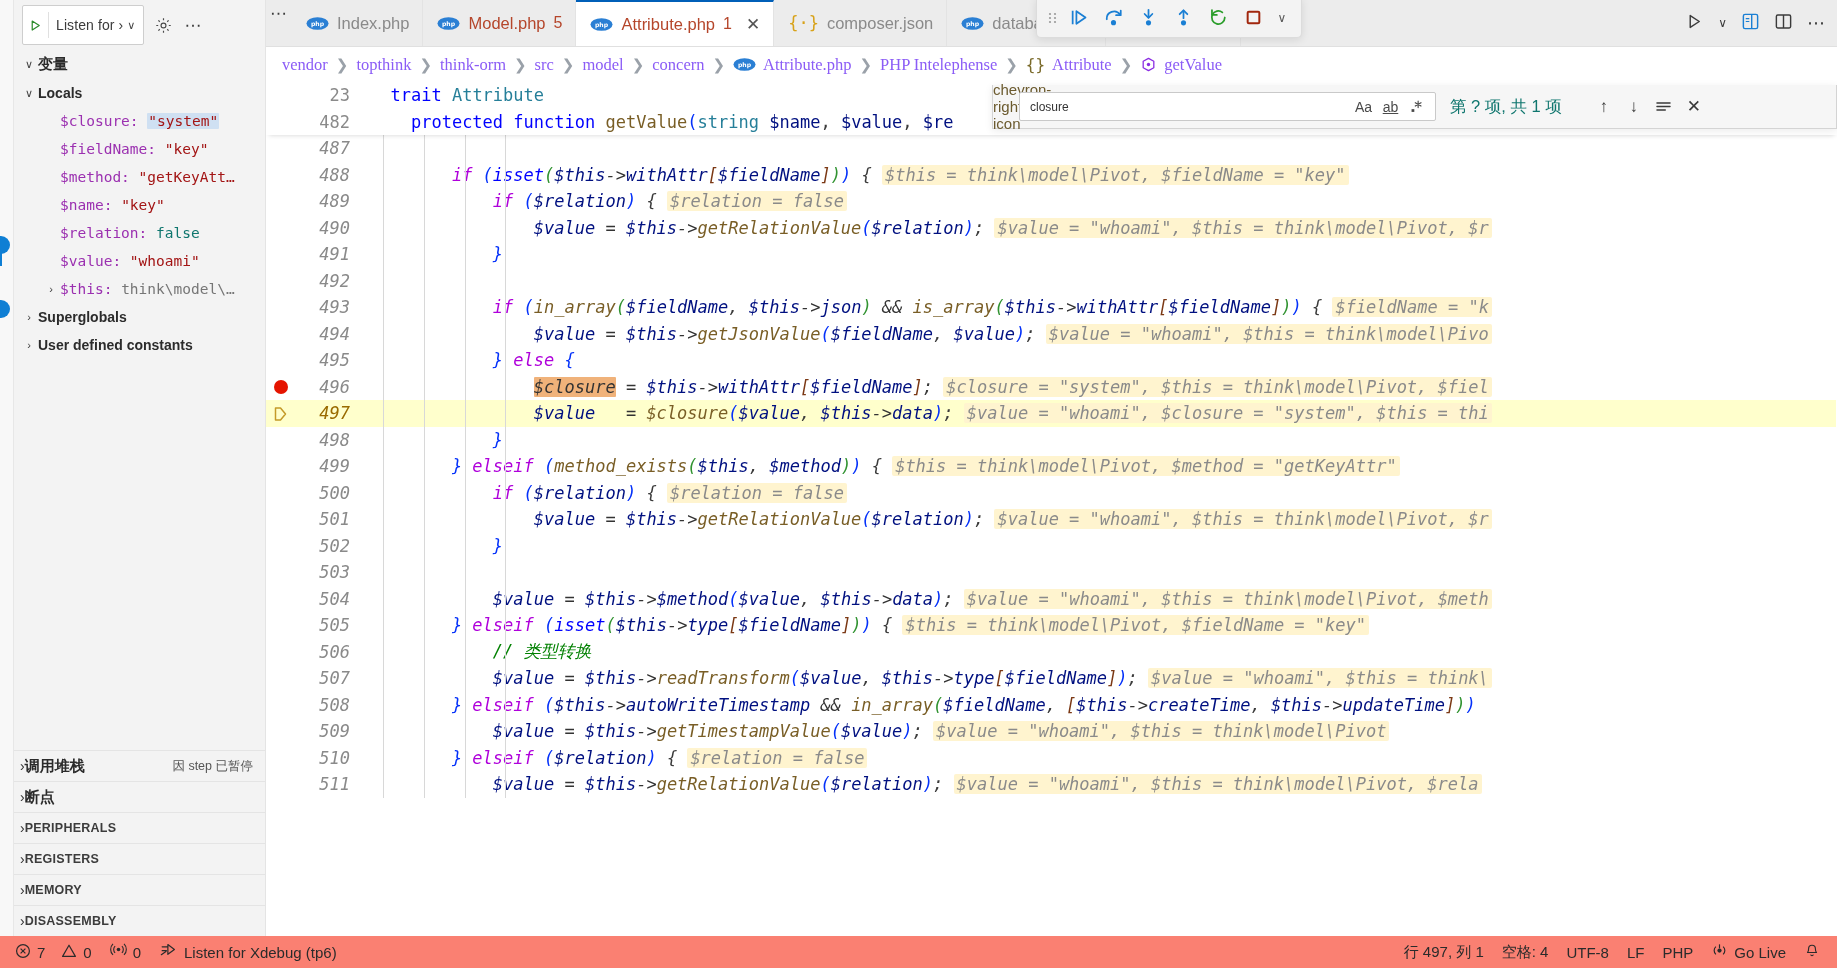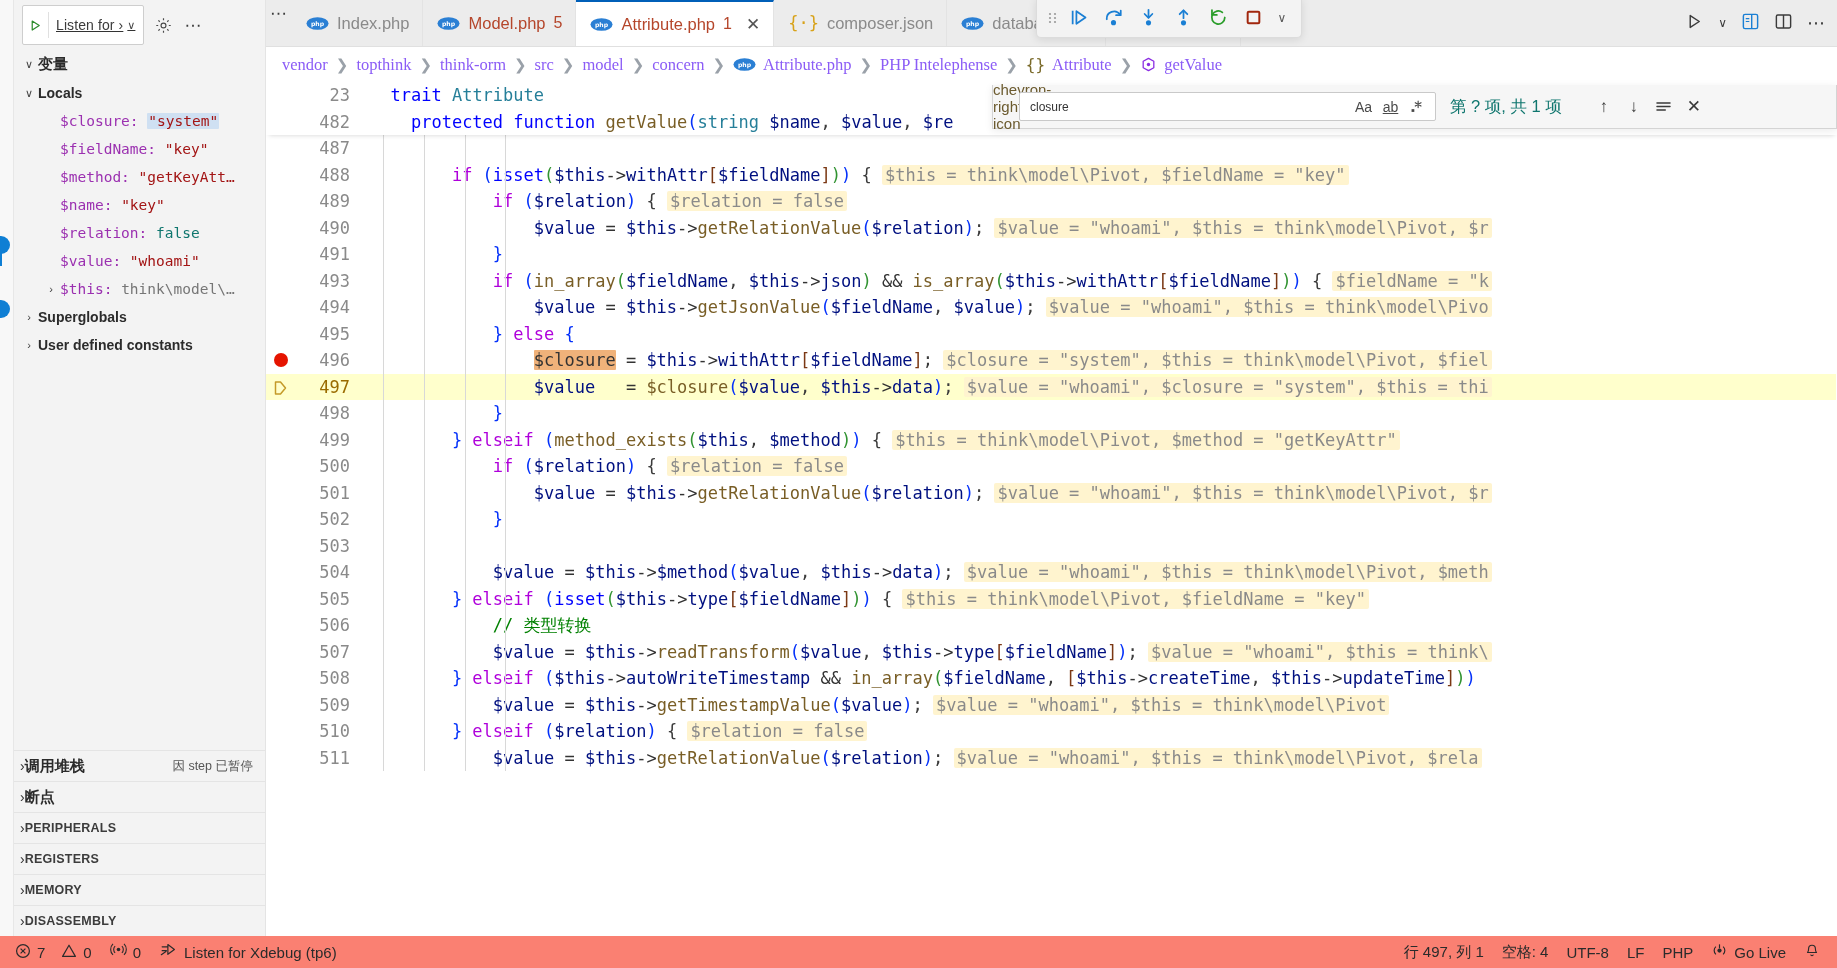--- a/index.html
+++ b/index.html
@@ -30,21 +30,21 @@
   .sidebar {
     position: absolute; left: 14px; top: 0; width: 252px; height: 936px;
     background: #f3f3f3; border-right: 1px solid #e4e4e4;
   }
   .debug-toolbar-row {
     display: flex; align-items: center; height: 50px; padding: 0 8px; gap: 6px;
   }
   .launch-select {
     display: flex; align-items: center; height: 40px;
     border: 1px solid #cecece; background: #ffffff; border-radius: 2px;
-    padding: 0 2px 0 0; flex: 0 0 auto; text-decoration: underline;
+    padding: 0 2px 0 0; flex: 0 0 auto;
   }
   .launch-play {
     width: 26px; height: 26px; display: flex; align-items: center; justify-content: center;
     border-right: 1px solid #e0e0e0;
   }
   .launch-play svg { display: block; }
   .launch-label {
     font-size: 14px; color: #3b3b3b; padding: 0 4px 0 7px; white-space: nowrap;
     letter-spacing: .1px;
   }
@@ -524,26 +524,27 @@
         </svg>
     </span>
     <span class="bc-item">getValue</span>
   </div>
 
   <div class="editor">
     <div class="sticky" id="sticky-lines">
         <div class="code-line"><div class="gutter">23</div><div class="code-text"><span class="pn">  </span><span class="k">trait </span><span class="ty">Attribute</span></div></div>
         <div class="code-line"><div class="gutter">482</div><div class="code-text"><span class="pn">    </span><span class="k">protected </span><span class="k">function </span><span class="fn">getValue</span><span class="br1">(</span><span class="ty">string </span><span class="vr">$name</span><span class="pn">, </span><span class="vr">$value</span><span class="pn">, </span><span class="vr">$re</span></div></div>
       </div>
-    <div id="code-area" style="position:absolute; top:53px; left:0; right:1px;">
+    <div id="code-area" style="position:absolute; top:53px; left:0; right:1px;font-style:italic;">
         <div class="code-line"><div class="gutter"><span>487</span></div><div class="code-text"></div></div>
         <div class="code-line"><div class="gutter"><span>488</span></div><div class="code-text"><span class="pn">        </span><span class="kc">if </span><span class="br1">(</span><span class="k">isset</span><span class="br2">(</span><span class="vr">$this</span><span class="op">-&gt;</span><span class="vr">withAttr</span><span class="br3">[</span><span class="vr">$fieldName</span><span class="br3">]</span><span class="br2">)</span><span class="br1">)</span><span class="pn"> {</span><span class="pn"> </span><span class="inline-val">$this = think\model\Pivot, $fieldName = "key"</span></div></div>
         <div class="code-line"><div class="gutter"><span>489</span></div><div class="code-text"><span class="pn">            </span><span class="kc">if </span><span class="br1">(</span><span class="vr">$relation</span><span class="br1">)</span><span class="pn"> {</span><span class="pn"> </span><span class="inline-val">$relation = false</span></div></div>
         <div class="code-line"><div class="gutter"><span>490</span></div><div class="code-text"><span class="pn">                </span><span class="vr">$value</span><span class="op"> = </span><span class="vr">$this</span><span class="op">-&gt;</span><span class="fn">getRelationValue</span><span class="br1">(</span><span class="vr">$relation</span><span class="br1">)</span><span class="pn">;</span><span class="pn"> </span><span class="inline-val">$value = "whoami", $this = think\model\Pivot, $r</span></div></div>
         <div class="code-line"><div class="gutter"><span>491</span></div><div class="code-text"><span class="br1">            }</span></div></div>
+        <div class="code-line"><div class="gutter"><span>492</span></div><div class="code-text"></div></div>
         <div class="code-line"><div class="gutter"><span>493</span></div><div class="code-text"><span class="pn">            </span><span class="kc">if </span><span class="br1">(</span><span class="fn">in_array</span><span class="br2">(</span><span class="vr">$fieldName</span><span class="pn">, </span><span class="vr">$this</span><span class="op">-&gt;</span><span class="vr">json</span><span class="br2">)</span><span class="op"> &amp;&amp; </span><span class="fn">is_array</span><span class="br2">(</span><span class="vr">$this</span><span class="op">-&gt;</span><span class="vr">withAttr</span><span class="br3">[</span><span class="vr">$fieldName</span><span class="br3">]</span><span class="br2">)</span><span class="br1">)</span><span class="pn"> {</span><span class="pn"> </span><span class="inline-val">$fieldName = "k</span></div></div>
         <div class="code-line"><div class="gutter"><span>494</span></div><div class="code-text"><span class="pn">                </span><span class="vr">$value</span><span class="op"> = </span><span class="vr">$this</span><span class="op">-&gt;</span><span class="fn">getJsonValue</span><span class="br1">(</span><span class="vr">$fieldName</span><span class="pn">, </span><span class="vr">$value</span><span class="br1">)</span><span class="pn">;</span><span class="pn"> </span><span class="inline-val">$value = "whoami", $this = think\model\Pivo</span></div></div>
         <div class="code-line"><div class="gutter"><span>495</span></div><div class="code-text"><span class="br1">            }</span><span class="kc"> else </span><span class="br1">{</span></div></div>
         <div class="code-line"><div class="gutter"><span class="bp"></span><span>496</span></div><div class="code-text"><span class="pn">                </span><span class="find-match-cur">$closure</span><span class="op"> = </span><span class="vr">$this</span><span class="op">-&gt;</span><span class="vr">withAttr</span><span class="br3">[</span><span class="vr">$fieldName</span><span class="br3">]</span><span class="pn">;</span><span class="pn"> </span><span class="inline-val">$closure = "system", $this = think\model\Pivot, $fiel</span></div></div>
         <div class="code-line line-exec"><div class="gutter"><span class="bp-arrow"><svg width="13" height="15" viewBox="0 0 13 15">
                 <path d="M1.5 1.5h5l5 6-5 6h-5z" fill="none" stroke="#c49a28" stroke-width="1.5" stroke-linejoin="round"></path>
               </svg></span><span>497</span></div><div class="code-text"><span class="pn">                </span><span class="vr">$value</span><span class="op">   = </span><span class="fn">$closure</span><span class="br1">(</span><span class="vr">$value</span><span class="pn">, </span><span class="vr">$this</span><span class="op">-&gt;</span><span class="vr">data</span><span class="br1">)</span><span class="pn">;</span><span class="pn"> </span><span class="inline-val">$value = "whoami", $closure = "system", $this = thi</span></div></div>
         <div class="code-line"><div class="gutter"><span>498</span></div><div class="code-text"><span class="br1">            }</span></div></div>
         <div class="code-line"><div class="gutter"><span>499</span></div><div class="code-text"><span class="br1">        }</span><span class="kc"> elseif </span><span class="br1">(</span><span class="fn">method_exists</span><span class="br2">(</span><span class="vr">$this</span><span class="pn">, </span><span class="vr">$method</span><span class="br2">)</span><span class="br1">)</span><span class="pn"> {</span><span class="pn"> </span><span class="inline-val">$this = think\model\Pivot, $method = "getKeyAttr"</span></div></div>
         <div class="code-line"><div class="gutter"><span>500</span></div><div class="code-text"><span class="pn">            </span><span class="kc">if </span><span class="br1">(</span><span class="vr">$relation</span><span class="br1">)</span><span class="pn"> {</span><span class="pn"> </span><span class="inline-val">$relation = false</span></div></div>

